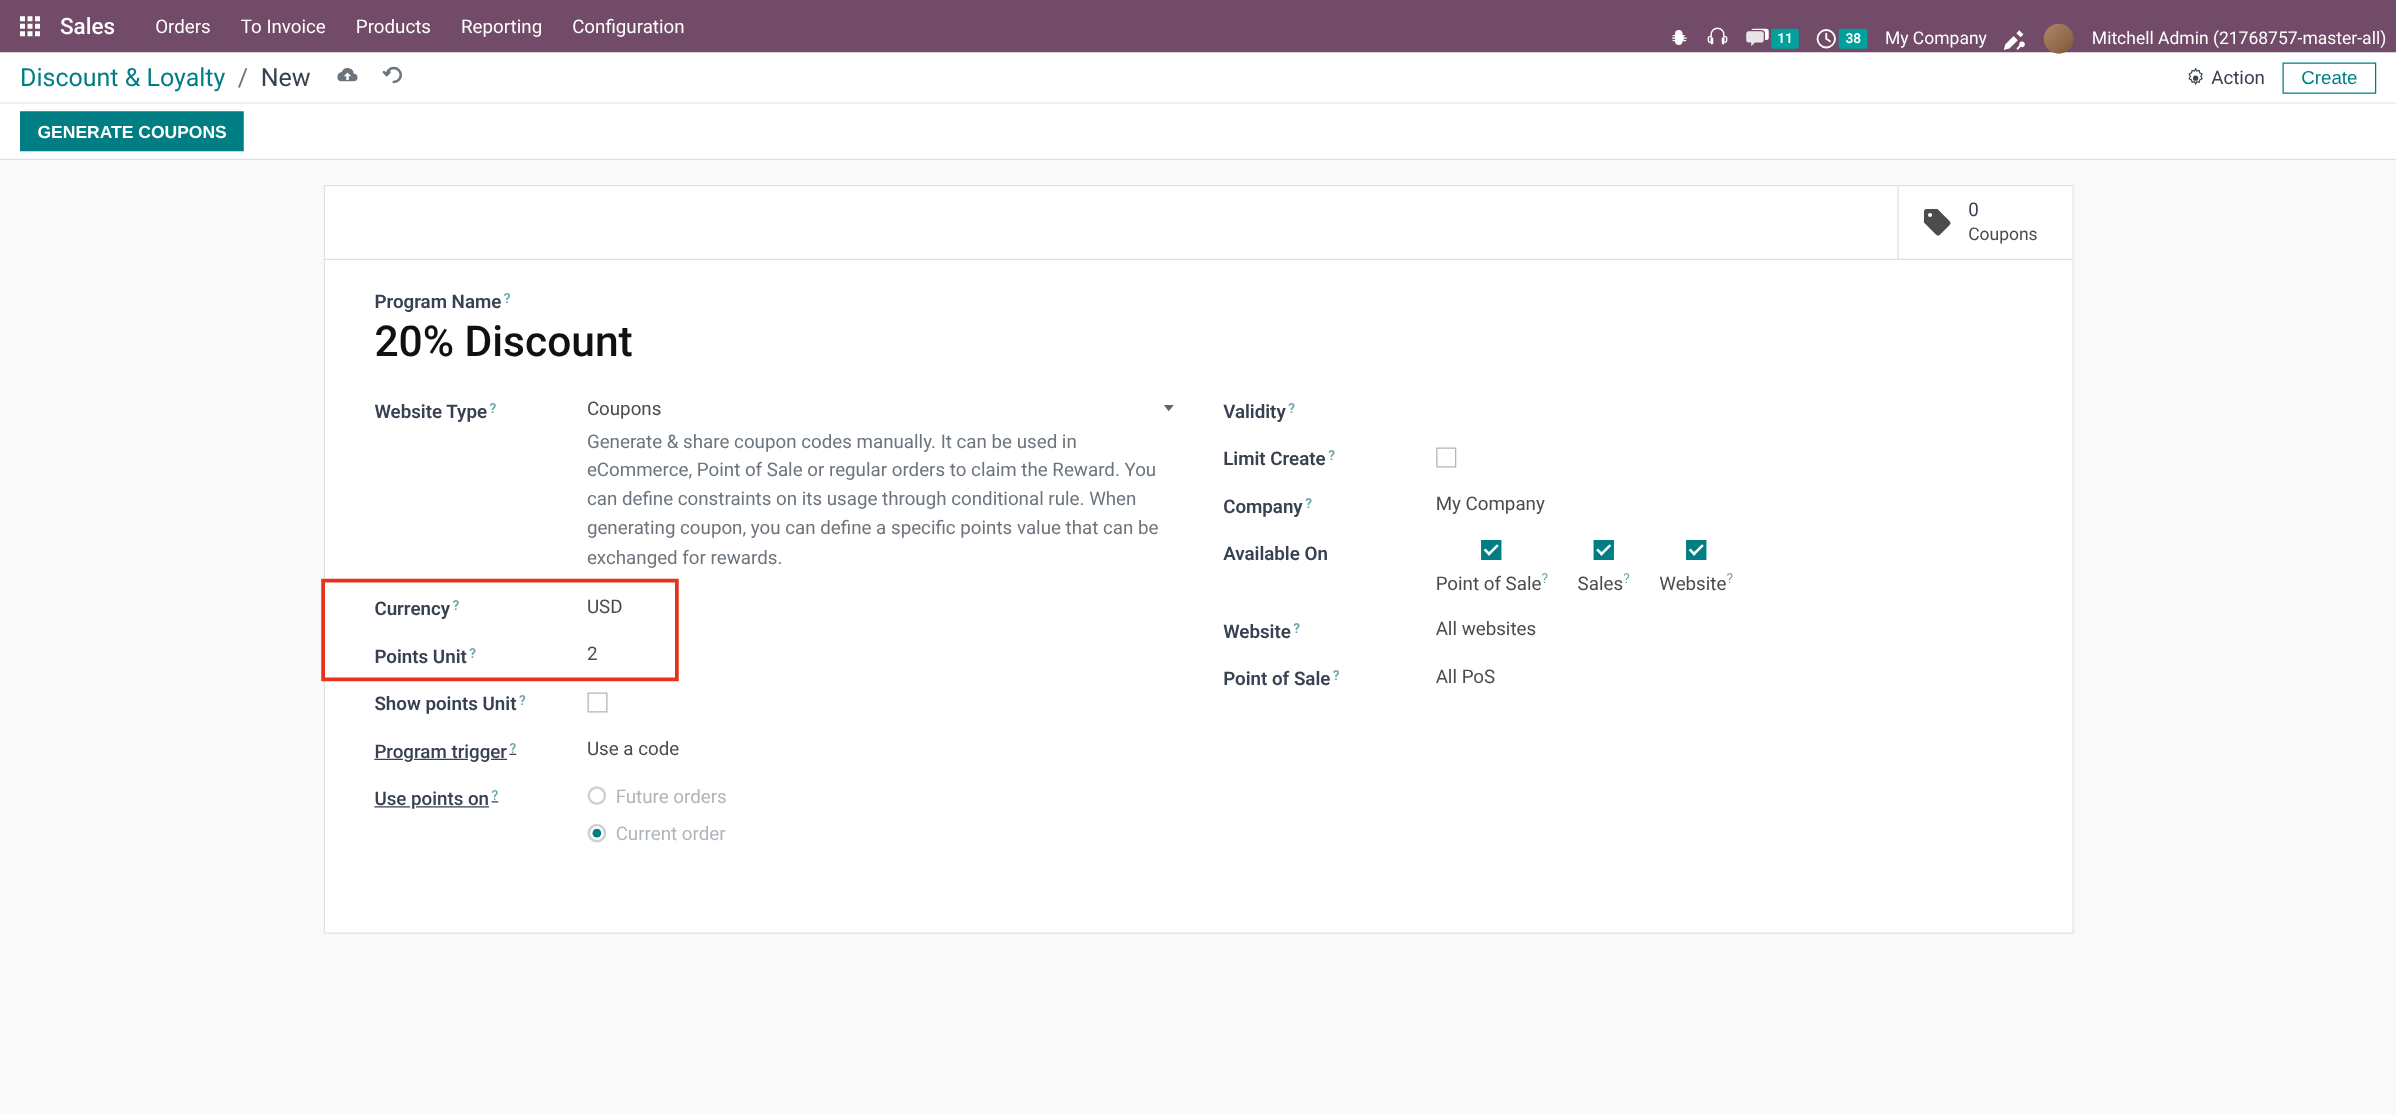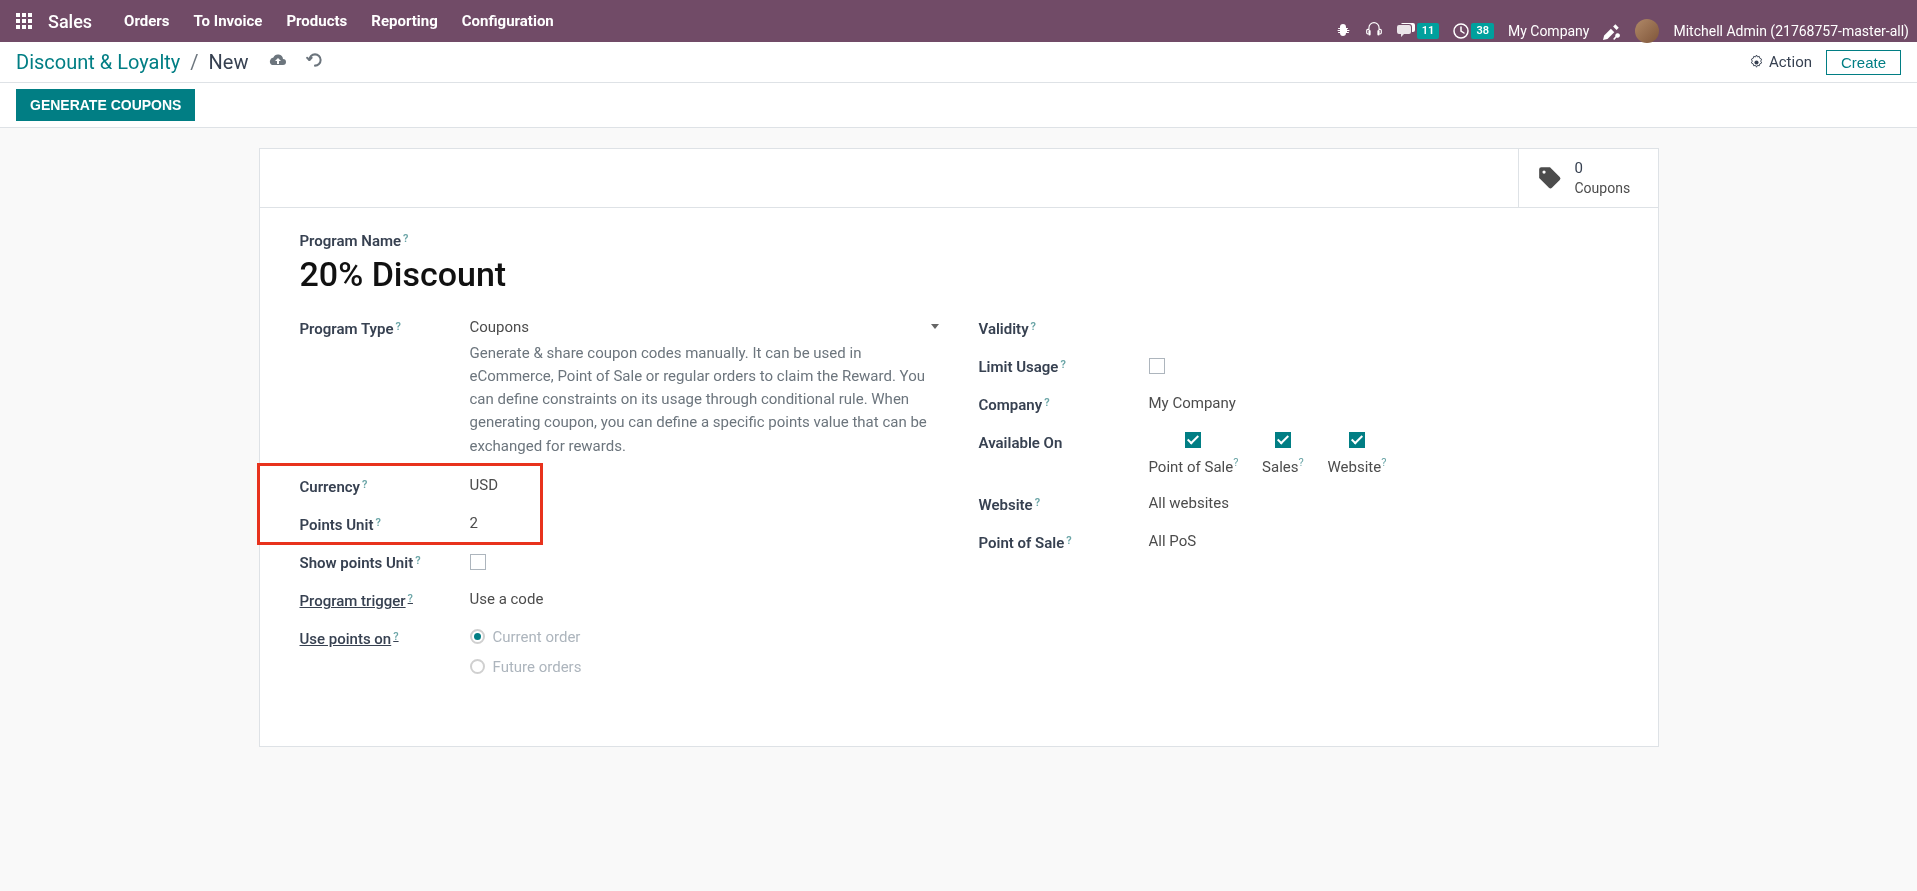--- a/index.html
+++ b/index.html
@@ -3,21 +3,21 @@
 <meta charset="utf-8">
 <style>
   * { box-sizing: border-box; margin: 0; padding: 0; }
   body { font-family: -apple-system, BlinkMacSystemFont, "Segoe UI", Roboto, Helvetica, Arial, sans-serif; font-size: 14px; color: #374151; background: #f9f9f9; }
   
   .topbar { background: #714B67; height: 42px; display: flex; align-items: center; color: #fff; padding: 0 8px; }
   .topbar-left { display: flex; align-items: center; gap: 8px; }
   .apps-icon { display: grid; grid-template-columns: repeat(3, 4px); grid-template-rows: repeat(3, 4px); gap: 2px; padding: 8px; cursor: pointer; }
   .apps-icon span { background: #fff; width: 4px; height: 4px; }
   .brand { font-size: 18px; font-weight: 500; margin-right: 12px; }
-  .nav-menu { display: flex; gap: 24px; margin-left: 12px; font-weight: bold; }
+  .nav-menu { display: flex; gap: 24px; margin-left: 12px; }
   .nav-menu a { color: #fff; text-decoration: none; font-size: 15px; }
   .topbar-right { margin-left: auto; display: flex; align-items: center; gap: 14px; margin-top: 19px; }
   .topbar-icon { color: #fff; cursor: pointer; font-size: 16px; position: relative; display: flex; align-items: center; }
   .badge { background: #00A09D; color: #fff; font-size: 11px; padding: 0 5px; border-radius: 2px; margin-left: 2px; font-weight: 600; line-height: 16px; }
   .avatar { width: 24px; height: 24px; border-radius: 50%; background: linear-gradient(135deg, #b08968, #7f5539); display: inline-block; }
   .user-label { font-size: 14px; }
   
   .breadcrumb-bar { background: #fff; height: 41px; display: flex; align-items: center; padding: 0 16px; border-bottom: 1px solid #dee2e6; }
   .breadcrumb { font-size: 20px; display: flex; align-items: center; gap: 10px; }
   .breadcrumb a { color: #017E84; text-decoration: none; }
@@ -195,21 +195,21 @@
         </span>
         <div class="program-name">20% Discount</div>
       </div>
 
       <div class="form-cols">
 
         <div class="col">
           <div class="field-row">
             <div class="label-cell">
               <span class="field-label">
-                  <span>Program Type</span>
+                  <span>Website Type</span>
                   <sup class="help-q">?</sup>
                 </span>
             </div>
             <div class="value-cell">
               <div class="select-val">
                 <span>Coupons</span>
                 <span class="caret-down"></span>
               </div>
               <div class="help-text">Generate &amp; share coupon codes manually. It can be used in eCommerce, Point of Sale or regular orders to claim the Reward. You can define constraints on its usage through conditional rule. When generating coupon, you can define a specific points value that can be exchanged for rewards.</div>
             </div>
@@ -259,46 +259,46 @@
 
           <div class="field-row">
             <div class="label-cell">
               <span class="field-label light">
                   <span>Use points on</span>
                   <sup class="help-q">?</sup>
                 </span>
             </div>
             <div class="value-cell">
               <div class="radio-row disabled">
+                <span class="radio"></span>
+                <span>Future orders</span>
+              </div>
+              <div class="radio-row disabled">
                 <span class="radio checked"></span>
                 <span>Current order</span>
               </div>
-              <div class="radio-row disabled">
-                <span class="radio"></span>
-                <span>Future orders</span>
-              </div>
             </div>
           </div>
         </div>
 
         <div class="col">
           <div class="field-row">
             <div class="label-cell">
               <span class="field-label">
                   <span>Validity</span>
                   <sup class="help-q">?</sup>
                 </span>
             </div>
             <div class="value-cell"></div>
           </div>
 
           <div class="field-row">
             <div class="label-cell">
               <span class="field-label">
-                  <span>Limit Usage</span>
+                  <span>Limit Create</span>
                   <sup class="help-q">?</sup>
                 </span>
             </div>
             <div class="value-cell">
               <span class="checkbox"></span>
             </div>
           </div>
 
           <div class="field-row">
             <div class="label-cell">

